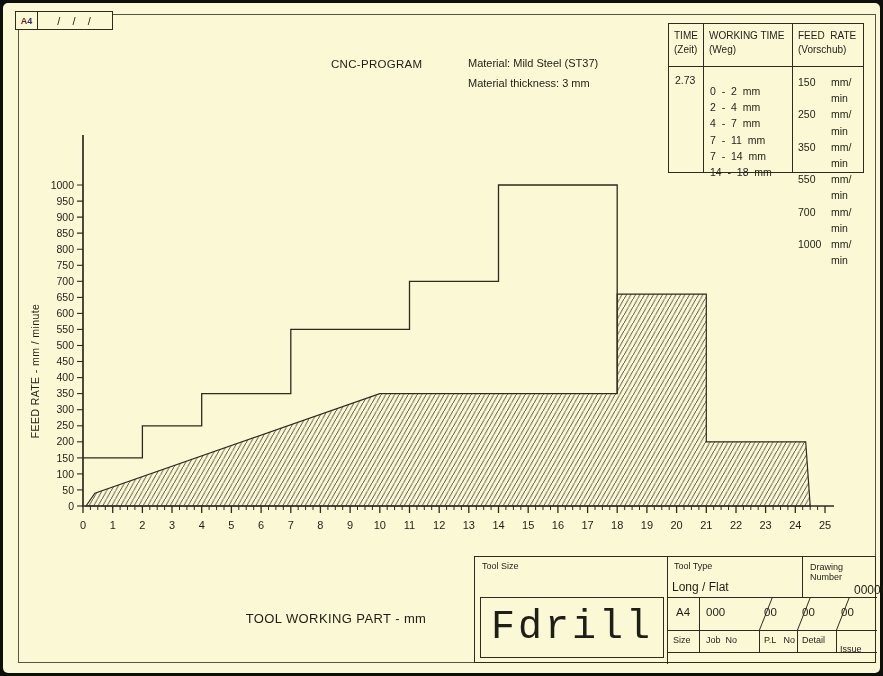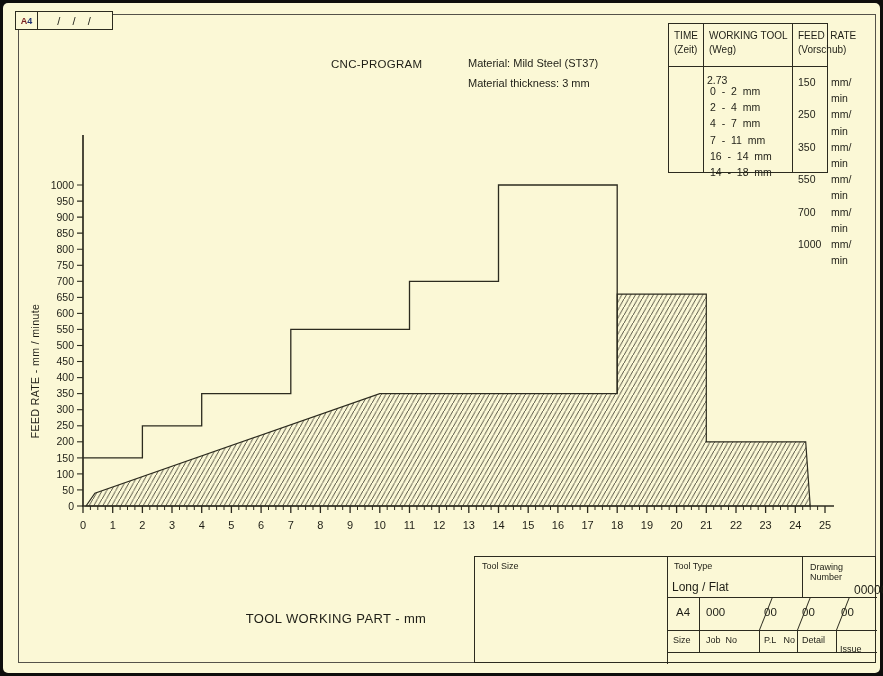--- a/index.html
+++ b/index.html
@@ -19,27 +19,27 @@
   .fmt-a { color:#7a2020; } .fmt-4 { color:#203070; }
   .rev-box { left:34px; top:8px; width:76px; height:19px; border:1.2px solid #2c2b1f; font-size:11px;
              display:flex; align-items:center; justify-content:center; letter-spacing:2px; background:#fbf8d6; }
 
   
   .chart-title { left:328px; top:55px; font-size:11.5px; letter-spacing:0.3px; }
   .mat1 { left:465px; top:54px; font-size:11px; }
   .mat2 { left:465px; top:74px; font-size:11px; }
 
   
-  .itable { left:665px; top:20px; width:160px; height:150px; border:1.6px solid #2c2b1f; font-size:10.5px; }
+  .itable { left:665px; top:20px; width:196px; height:150px; border:1.6px solid #2c2b1f; font-size:10.5px; }
   .itable .v1 { position:absolute; left:34px; top:0; bottom:0; width:0; border-left:1.1px solid #2c2b1f; }
   .itable .v2 { position:absolute; left:123px; top:0; bottom:0; width:0; border-left:1.1px solid #2c2b1f; }
   .itable .hh { position:absolute; left:0; right:0; top:42px; height:0; border-top:1.1px solid #2c2b1f; }
   .itable .hdr { position:absolute; top:5px; font-size:10px; line-height:14px; }
   .h1 { left:5px; } .h2 { left:40px; } .h3 { left:129px; }
-  .time-val { position:absolute; left:6px; top:50px;margin-left:32px; }
+  .time-val { position:absolute; left:6px; top:50px; }
   .part-col { position:absolute; left:41px; top:59px; line-height:16.2px; }
   .rate-col { position:absolute; left:129px; top:50px; line-height:16.2px; }
   .rate-row { display:flex; }
   .rate-row .rv { display:inline-block; min-width:25px; }
   .rate-row .ru { display:inline-block; margin-left:8px; }
 
   
   svg.chartsvg { left:0; top:0; width:883px; height:676px; pointer-events:none; }
   .ylab { left:32px; top:368px; transform:translate(-50%,-50%) rotate(-90deg); font-size:10.5px; letter-spacing:0.4px; white-space:nowrap; }
   .xlab { left:333px; top:615px; transform:translate(-50%,-50%); font-size:13px; letter-spacing:0.4px; white-space:nowrap; }
@@ -77,34 +77,34 @@
 
     <div class="abs itable">
       <div class="v1"></div>
       <div class="v2"></div>
       <div class="hh"></div>
       <div class="hdr h1">
         <div>TIME</div>
         <div>(Zeit)</div>
       </div>
       <div class="hdr h2">
-        <div>WORKING TOOL</div>
+        <div>WORKING TIME</div>
         <div>(Weg)</div>
       </div>
       <div class="hdr h3">
         <div class="pre">FEED  RATE</div>
         <div>(Vorschub)</div>
       </div>
       <div class="time-val">2.73</div>
       <div class="part-col">
         <div class="pre">0  -  2  mm</div>
         <div class="pre">2  -  4  mm</div>
         <div class="pre">4  -  7  mm</div>
         <div class="pre">7  -  11  mm</div>
-        <div class="pre">16  -  14  mm</div>
+        <div class="pre">7  -  14  mm</div>
         <div class="pre">14  -  18  mm</div>
       </div>
       <div class="rate-col">
         <div class="rate-row">
             <span class="rv">150</span>
             <span class="ru">mm/ min</span>
           </div>
         <div class="rate-row">
             <span class="rv">250</span>
             <span class="ru">mm/ min</span>
@@ -339,14 +339,17 @@
       <div class="abs val-m" style="left:327px; top:49px;">00</div>
       <div class="abs val-m" style="left:366px; top:49px;">00</div>
 
       <div class="abs lab-s" style="left:198px; top:78px;">Size</div>
       <div class="abs lab-s pre" style="left:231px; top:78px;">Job  No</div>
       <div class="abs lab-s pre" style="left:289px; top:78px;">P.L   No</div>
       <div class="abs lab-s" style="left:327px; top:78px;">Detail</div>
       <div class="abs lab-s" style="left:365px; top:87px;">Issue</div>
     </div>
 
+    <div class="abs fdrill-box">
+      <span class="fdrill-text">Fdrill</span>
+    </div>
   </div>
 </div>
 
 </body></html>

